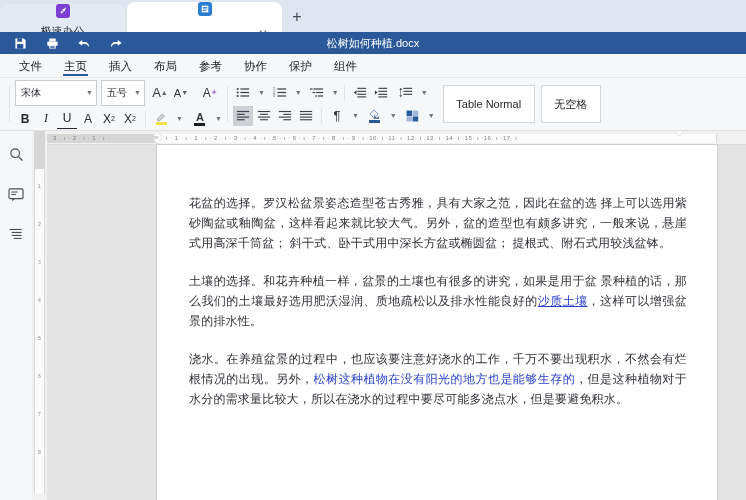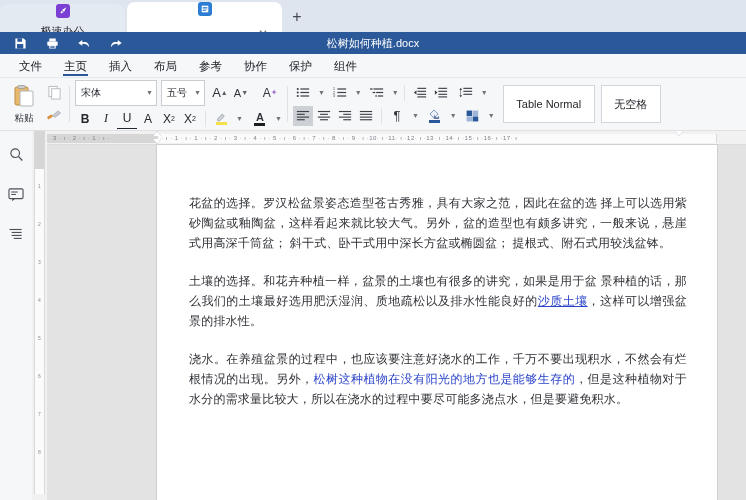--- a/index.html
+++ b/index.html
@@ -369,46 +369,20 @@
   <div class="menuitem">插入</div>
   <div class="menuitem">布局</div>
   <div class="menuitem">参考</div>
   <div class="menuitem">协作</div>
   <div class="menuitem">保护</div>
   <div class="menuitem">组件</div>
 </div>
 
 <div id="ribbon">
 
-  <div class="rgroup">
-    <div class="bigbtn">
-      <span>
-        <svg width="22" height="24" viewBox="0 0 22 24">
-          <rect x="2" y="3" width="13" height="18" rx="1.5" fill="#e8b96a" stroke="#b98a3e" stroke-width="1"></rect>
-          <rect x="5" y="1.5" width="7" height="3" rx="1" fill="#cfcfcf" stroke="#9a9a9a" stroke-width="0.8"></rect>
-          <rect x="7" y="7" width="13" height="15" rx="1" fill="#ffffff" stroke="#b0b4ba" stroke-width="1"></rect>
-        </svg>
-      </span>
-      <span>粘贴</span>
-    </div>
-    <div class="smallcol">
-      <div class="iconbtn">
-        <svg width="15" height="15" viewBox="0 0 16 16">
-            <rect x="2" y="1.5" width="9" height="11" fill="#fff" stroke="#b6bac0"></rect>
-            <rect x="5" y="4" width="9" height="11" fill="#fff" stroke="#b6bac0"></rect>
-          </svg>
-      </div>
-      <div class="iconbtn">
-        <svg width="16" height="15" viewBox="0 0 17 16">
-            <rect x="1" y="8" width="6" height="3" rx="1" fill="#d98f3e" transform="rotate(-30 4 9)"></rect>
-            <path d="M7 8 L13 3 L15.5 5.5 L9.5 10 Z" fill="#c9cdd3" stroke="#9aa0a8" stroke-width="0.7"></path>
-          </svg>
-      </div>
-    </div>
-  </div>
 
   <div class="rsep"></div>
 
   <div class="rgroup">
     <div class="smallcol">
       <div class="row">
         <div class="selbox fontname">
           <span class="cv">宋体</span>
           <span class="caret">▼</span>
         </div>

